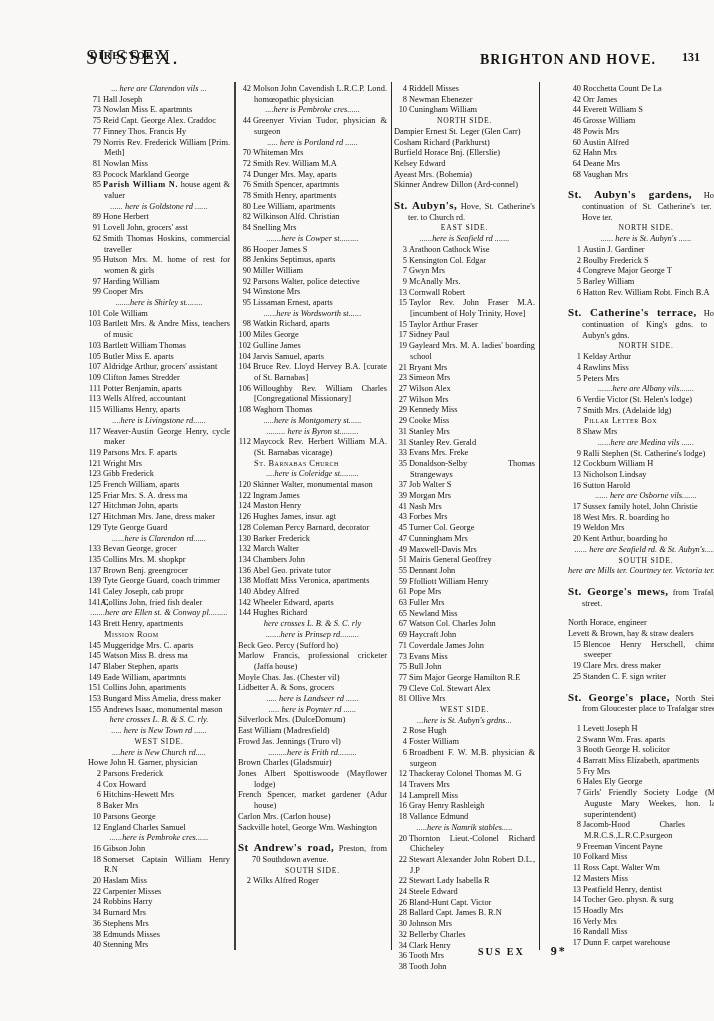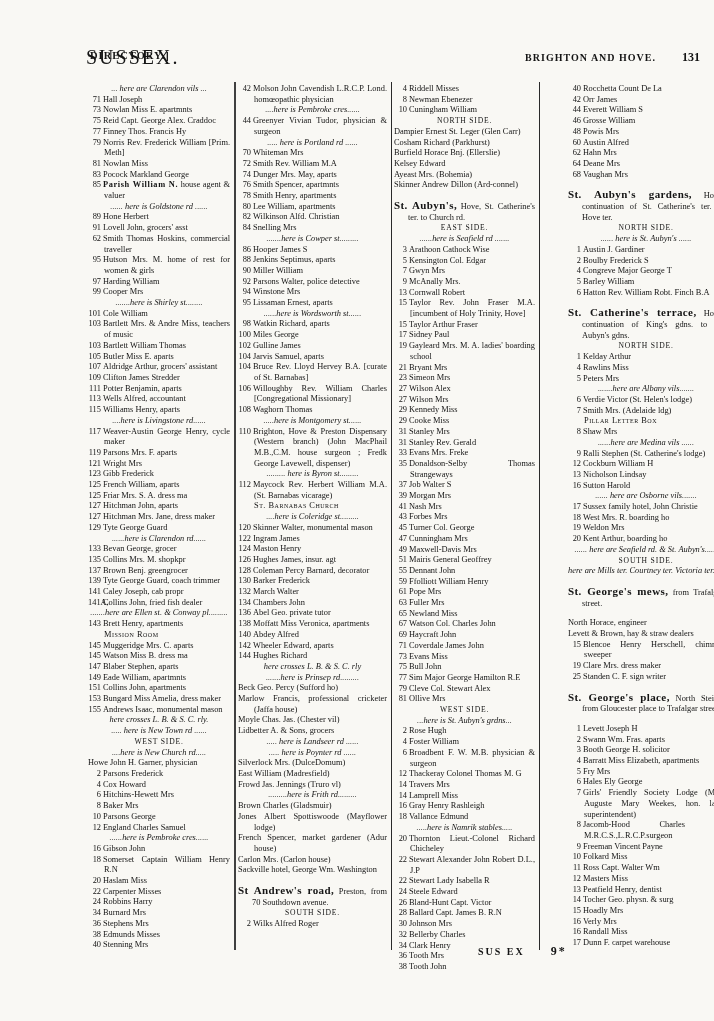--- a/index.html
+++ b/index.html
@@ -1,21 +1,21 @@
 <!DOCTYPE html>
 <html><head>
 <meta charset="utf-8">
 <style>
   html,body{margin:0;padding:0;background:#dddbd6;}
   .page{position:relative;width:714px;height:1021px;background:#f9f8f4;
         font-family:"Liberation Serif","DejaVu Serif",serif;color:#141414;overflow:hidden;}
   .hdr{position:absolute;top:46px;left:86px;right:0;height:26px;}
   .hdr-left{position:absolute;left:4px;top:4px;font-size:10.5px;font-weight:bold;letter-spacing:1px;}
   .hdr-center{position:absolute;left:0;right:0;top:0;text-align:left;font-size:20px;font-weight:normal;letter-spacing:2px;}
-  .hdr-right{position:absolute;right:58px;top:6px;font-size:10px;font-weight:bold;letter-spacing:1px;}
+  .hdr-right{position:absolute;right:58px;top:6px;font-size:14px;font-weight:bold;letter-spacing:1px;}
   .hdr-page{position:absolute;right:14px;top:4px;font-size:12px;font-weight:bold;margin-left:34px;}
   .cols{position:absolute;top:82px;left:86px;height:868px;display:flex;}
   .col{box-sizing:border-box;padding:2px 4px 0 2px;font-size:8.4px;line-height:10.7px;}
   .col:nth-child(1){width:150px;border-right:2px solid #404040;}
   .col:nth-child(2){width:156px;border-right:1px solid #2a2a2a;}
   .col:nth-child(3){width:148px;border-right:1px solid #2a2a2a;}
   .col:nth-child(4){width:162px;margin-left:26px;}
   .entry{padding-left:16px;text-indent:-16px;text-align:justify;}
   .entry b{letter-spacing:0.6px;}
   .num{display:inline-block;width:13px;text-align:right;margin-right:2px;text-indent:0;}
@@ -138,21 +138,20 @@
         <div class="entry"><span class="num">95</span>Lissaman Ernest, aparts</div>
         <div class="xstreet">......here is Wordsworth st......</div>
         <div class="entry"><span class="num">98</span>Watkin Richard, aparts</div>
         <div class="entry"><span class="num">100</span>Miles George</div>
         <div class="entry"><span class="num">102</span>Gulline James</div>
         <div class="entry"><span class="num">104</span>Jarvis Samuel, aparts</div>
         <div class="entry"><span class="num">104</span>Bruce Rev. Lloyd Hervey B.A. [curate of St. Barnabas]</div>
         <div class="entry"><span class="num">106</span>Willoughby Rev. William Charles [Congregational Missionary]</div>
         <div class="entry"><span class="num">108</span>Waghorn Thomas</div>
         <div class="xstreet">.....here is Montgomery st......</div>
-        <div class="entry"><span class="num">110</span>Brighton, Hove &amp; Preston Dispensary (Western branch) (John MacPhail M.B.,C.M. house surgeon ; Fredk George Lavewell, dispenser)</div>
         <div class="xstreet">......... here is Byron st.........</div>
         <div class="entry"><span class="num">112</span>Maycock Rev. Herbert William M.A. (St. Barnabas vicarage)</div>
         <div class="sc">St. Barnabas Church</div>
         <div class="xstreet">....here is Coleridge st.........</div>
         <div class="entry"><span class="num">120</span>Skinner Walter, monumental mason</div>
         <div class="entry"><span class="num">122</span>Ingram James</div>
         <div class="entry"><span class="num">124</span>Maston Henry</div>
         <div class="entry"><span class="num">126</span>Hughes James, insur. agt</div>
         <div class="entry"><span class="num">128</span>Coleman Percy Barnard, decorator</div>
         <div class="entry"><span class="num">130</span>Barker Frederick</div>

